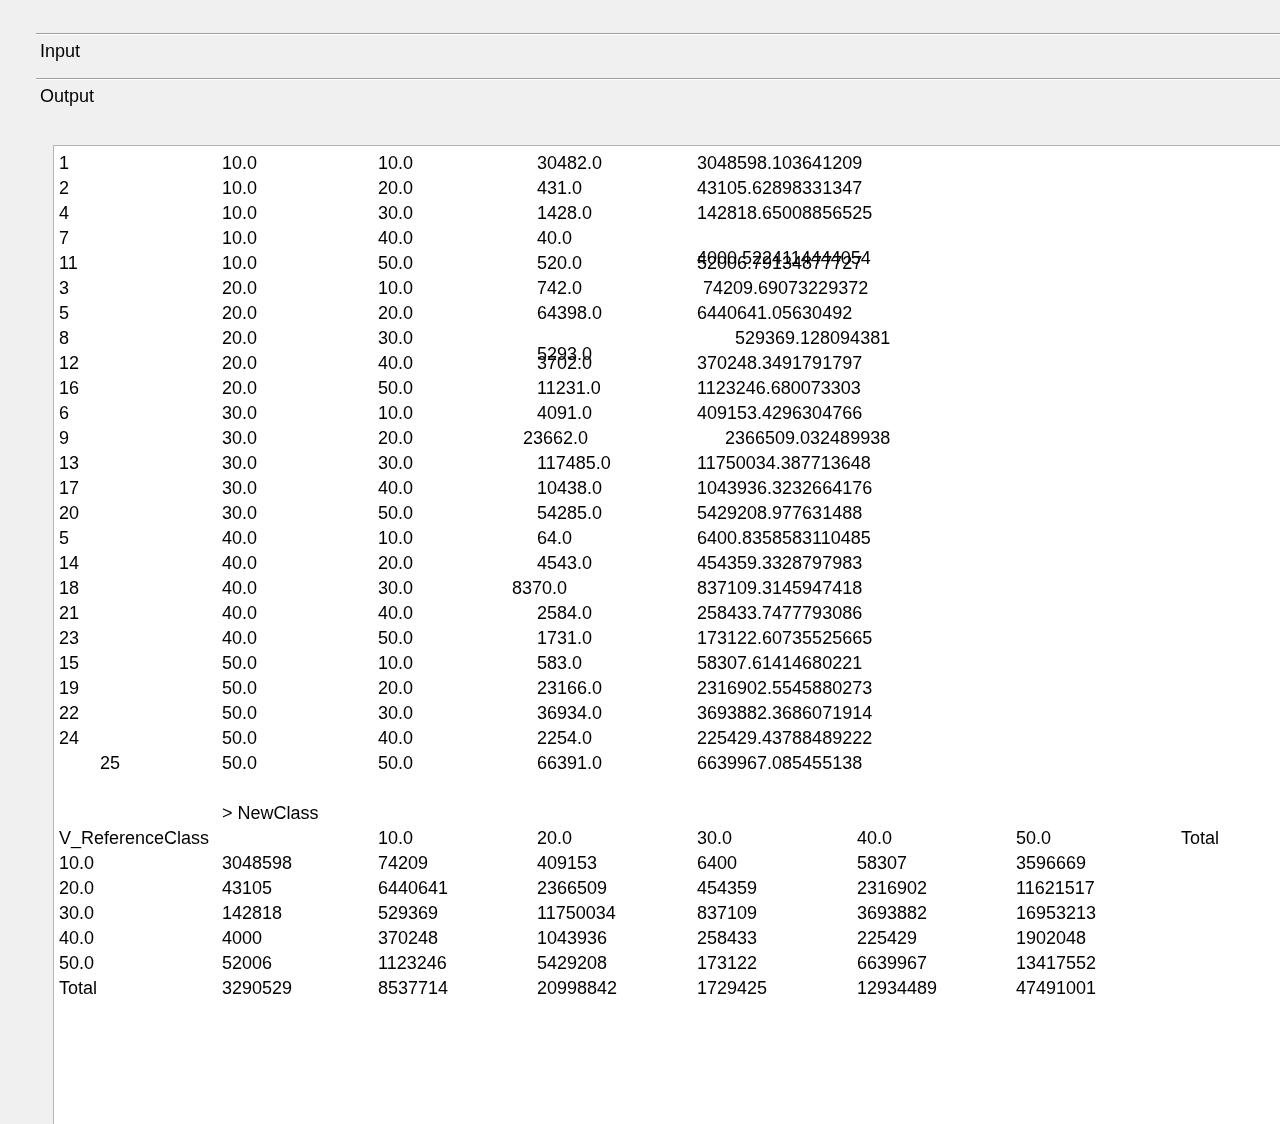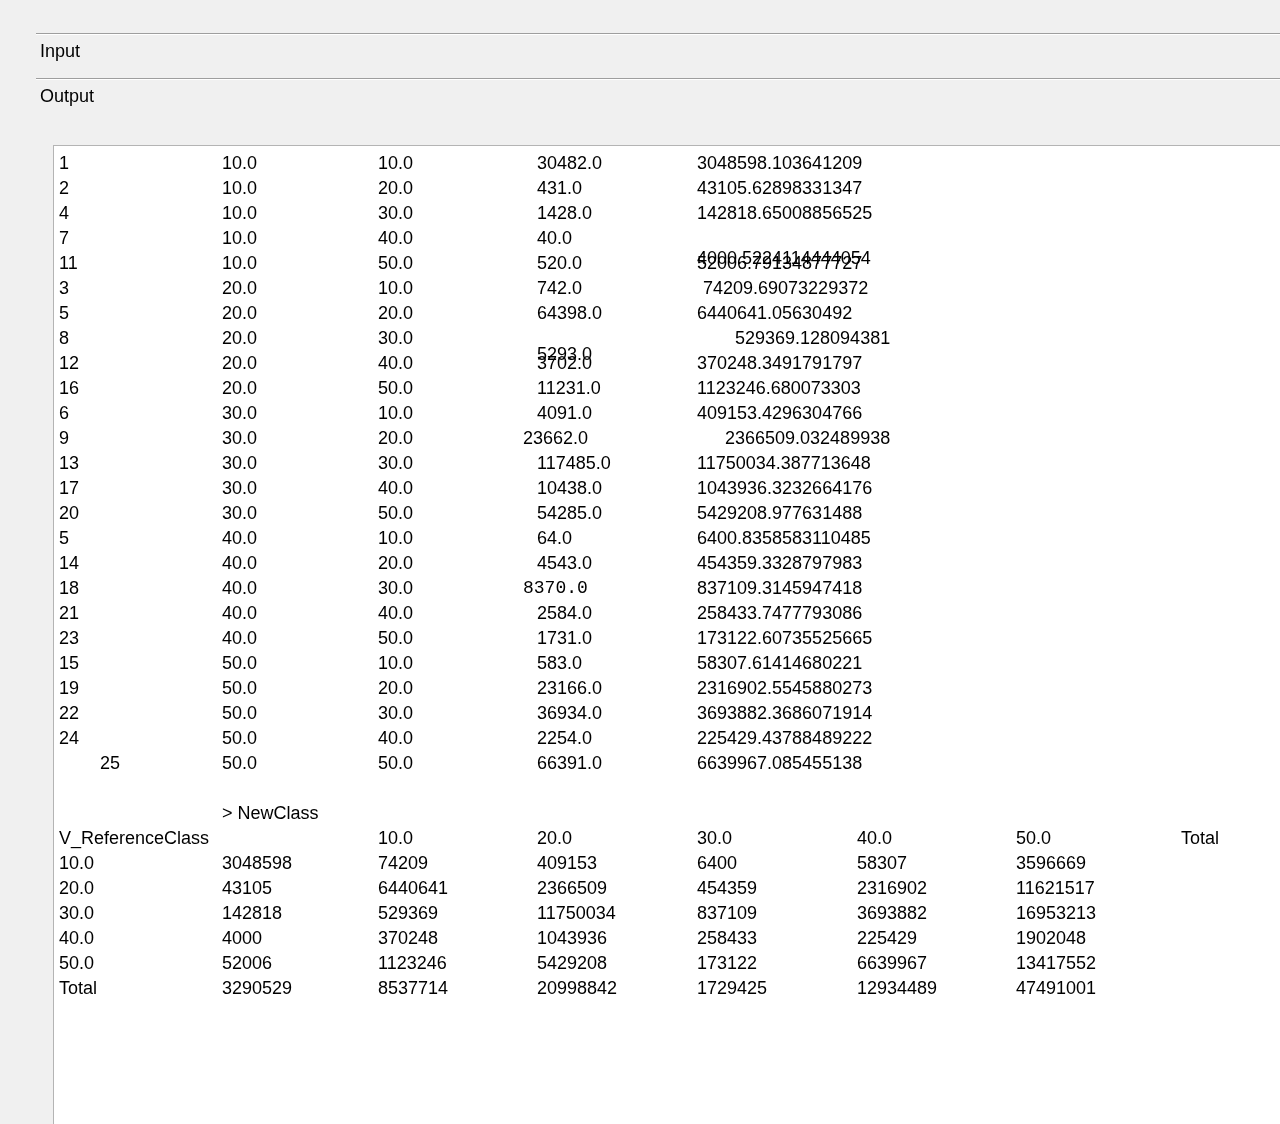--- a/index.html
+++ b/index.html
@@ -43,21 +43,21 @@
     <div class="tline"><span class="tcell" style="left: 5px;">8</span><span class="tcell" style="left: 168px;">20.0</span><span class="tcell" style="left: 324px;">30.0</span><span class="tcell" style="left: 483px; margin-top: 16px;">5293.0</span><span class="tcell" style="left: 681px;">529369.128094381</span></div>
     <div class="tline"><span class="tcell" style="left: 5px;">12</span><span class="tcell" style="left: 168px;">20.0</span><span class="tcell" style="left: 324px;">40.0</span><span class="tcell" style="left: 483px;">3702.0</span><span class="tcell" style="left: 643px;">370248.3491791797</span></div>
     <div class="tline"><span class="tcell" style="left: 5px;">16</span><span class="tcell" style="left: 168px;">20.0</span><span class="tcell" style="left: 324px;">50.0</span><span class="tcell" style="left: 483px;">11231.0</span><span class="tcell" style="left: 643px;">1123246.680073303</span></div>
     <div class="tline"><span class="tcell" style="left: 5px;">6</span><span class="tcell" style="left: 168px;">30.0</span><span class="tcell" style="left: 324px;">10.0</span><span class="tcell" style="left: 483px;">4091.0</span><span class="tcell" style="left: 643px;">409153.4296304766</span></div>
     <div class="tline"><span class="tcell" style="left: 5px;">9</span><span class="tcell" style="left: 168px;">30.0</span><span class="tcell" style="left: 324px;">20.0</span><span class="tcell" style="left: 469px;">23662.0</span><span class="tcell" style="left: 671px;">2366509.032489938</span></div>
     <div class="tline"><span class="tcell" style="left: 5px;">13</span><span class="tcell" style="left: 168px;">30.0</span><span class="tcell" style="left: 324px;">30.0</span><span class="tcell" style="left: 483px;">117485.0</span><span class="tcell" style="left: 643px;">11750034.387713648</span></div>
     <div class="tline"><span class="tcell" style="left: 5px;">17</span><span class="tcell" style="left: 168px;">30.0</span><span class="tcell" style="left: 324px;">40.0</span><span class="tcell" style="left: 483px;">10438.0</span><span class="tcell" style="left: 643px;">1043936.3232664176</span></div>
     <div class="tline"><span class="tcell" style="left: 5px;">20</span><span class="tcell" style="left: 168px;">30.0</span><span class="tcell" style="left: 324px;">50.0</span><span class="tcell" style="left: 483px;">54285.0</span><span class="tcell" style="left: 643px;">5429208.977631488</span></div>
     <div class="tline"><span class="tcell" style="left: 5px;">5</span><span class="tcell" style="left: 168px;">40.0</span><span class="tcell" style="left: 324px;">10.0</span><span class="tcell" style="left: 483px;">64.0</span><span class="tcell" style="left: 643px;">6400.8358583110485</span></div>
     <div class="tline"><span class="tcell" style="left: 5px;">14</span><span class="tcell" style="left: 168px;">40.0</span><span class="tcell" style="left: 324px;">20.0</span><span class="tcell" style="left: 483px;">4543.0</span><span class="tcell" style="left: 643px;">454359.3328797983</span></div>
-    <div class="tline"><span class="tcell" style="left: 5px;">18</span><span class="tcell" style="left: 168px;">40.0</span><span class="tcell" style="left: 324px;">30.0</span><span class="tcell" style="left: 469px; font-family: Liberation Mono, monospace;">8370.0</span><span class="tcell" style="left: 643px;">837109.3145947418</span></div>
+    <div class="tline"><span class="tcell" style="left: 5px;">18</span><span class="tcell" style="left: 168px;">40.0</span><span class="tcell" style="left: 324px;">30.0</span><span class="tcell" style="left: 458px;">8370.0</span><span class="tcell" style="left: 643px;">837109.3145947418</span></div>
     <div class="tline"><span class="tcell" style="left: 5px;">21</span><span class="tcell" style="left: 168px;">40.0</span><span class="tcell" style="left: 324px;">40.0</span><span class="tcell" style="left: 483px;">2584.0</span><span class="tcell" style="left: 643px;">258433.7477793086</span></div>
     <div class="tline"><span class="tcell" style="left: 5px;">23</span><span class="tcell" style="left: 168px;">40.0</span><span class="tcell" style="left: 324px;">50.0</span><span class="tcell" style="left: 483px;">1731.0</span><span class="tcell" style="left: 643px;">173122.60735525665</span></div>
     <div class="tline"><span class="tcell" style="left: 5px;">15</span><span class="tcell" style="left: 168px;">50.0</span><span class="tcell" style="left: 324px;">10.0</span><span class="tcell" style="left: 483px;">583.0</span><span class="tcell" style="left: 643px;">58307.61414680221</span></div>
     <div class="tline"><span class="tcell" style="left: 5px;">19</span><span class="tcell" style="left: 168px;">50.0</span><span class="tcell" style="left: 324px;">20.0</span><span class="tcell" style="left: 483px;">23166.0</span><span class="tcell" style="left: 643px;">2316902.5545880273</span></div>
     <div class="tline"><span class="tcell" style="left: 5px;">22</span><span class="tcell" style="left: 168px;">50.0</span><span class="tcell" style="left: 324px;">30.0</span><span class="tcell" style="left: 483px;">36934.0</span><span class="tcell" style="left: 643px;">3693882.3686071914</span></div>
     <div class="tline"><span class="tcell" style="left: 5px;">24</span><span class="tcell" style="left: 168px;">50.0</span><span class="tcell" style="left: 324px;">40.0</span><span class="tcell" style="left: 483px;">2254.0</span><span class="tcell" style="left: 643px;">225429.43788489222</span></div>
     <div class="tline"><span class="tcell" style="left: 14px; margin-left: 32px;">25</span><span class="tcell" style="left: 168px;">50.0</span><span class="tcell" style="left: 324px;">50.0</span><span class="tcell" style="left: 483px;">66391.0</span><span class="tcell" style="left: 643px;">6639967.085455138</span></div>
     <div class="tline"></div>
     <div class="tline"><span class="tcell" style="left: 168px;">&gt; NewClass</span></div>
     <div class="tline"><span class="tcell" style="left: 5px;">V_ReferenceClass</span><span class="tcell" style="left: 324px;">10.0</span><span class="tcell" style="left: 483px;">20.0</span><span class="tcell" style="left: 643px;">30.0</span><span class="tcell" style="left: 803px;">40.0</span><span class="tcell" style="left: 962px;">50.0</span><span class="tcell" style="left: 1127px;">Total</span></div>

